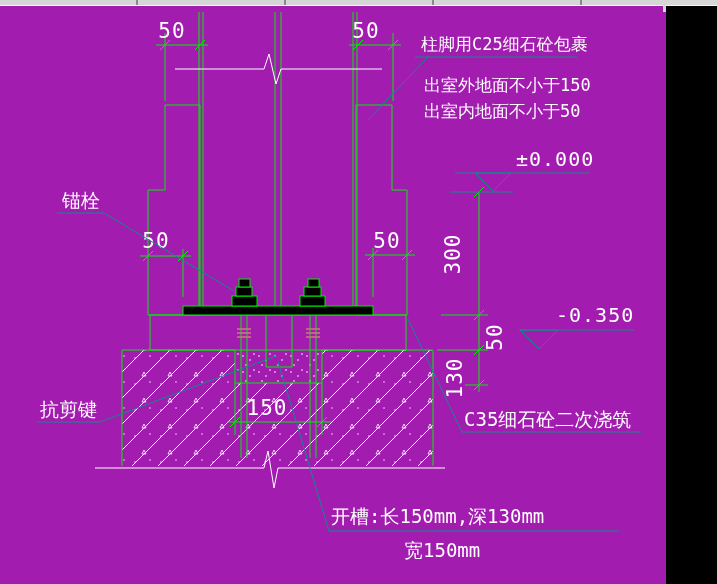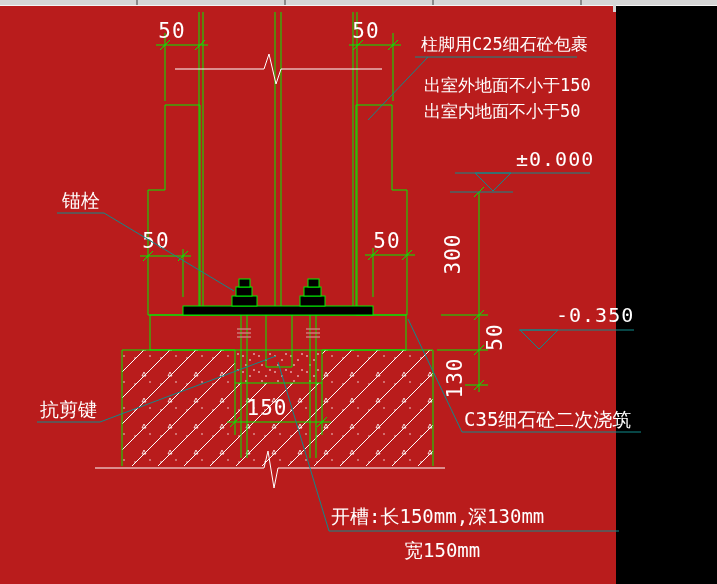--- a/index.html
+++ b/index.html
@@ -1,16 +1,16 @@
 <!DOCTYPE html>
 <html><head>
 <meta charset="utf-8">
 <style>
   html,body{margin:0;padding:0;background:#000;width:717px;height:584px;overflow:hidden;}
-  #stage{position:relative;width:616px;height:584px;background:#b91c1c;font-family:"DejaVu Sans Mono","Liberation Mono",monospace;}
+  #stage{position:relative;width:666px;height:584px;background:#a21caf;font-family:"DejaVu Sans Mono","Liberation Mono",monospace;}
   #topbar{position:absolute;left:0;top:0;width:717px;height:5px;background:#d6d6d6;border-bottom:1px solid #f5f5f5;}
   .bartick{position:absolute;top:0;width:2px;height:5px;background:#8a8a8a;}
   #rightsliver{position:absolute;right:0;top:0;width:3px;height:12px;background:#d6d6d6;}
   svg{position:absolute;left:0;top:0;}
   .g{stroke:#00ee00;stroke-width:1;fill:none;}
   .gf{stroke:#00ee00;stroke-width:1;fill:#000;}
   .w{stroke:#ffffff;stroke-width:1;fill:none;}
   .t{stroke:#0f8b8b;stroke-width:1;fill:none;}
   .red{stroke:#cc7a7a;stroke-width:1.6;fill:none;}
   text{fill:#ffffff;font-family:"DejaVu Sans Mono","Liberation Mono",monospace;}

